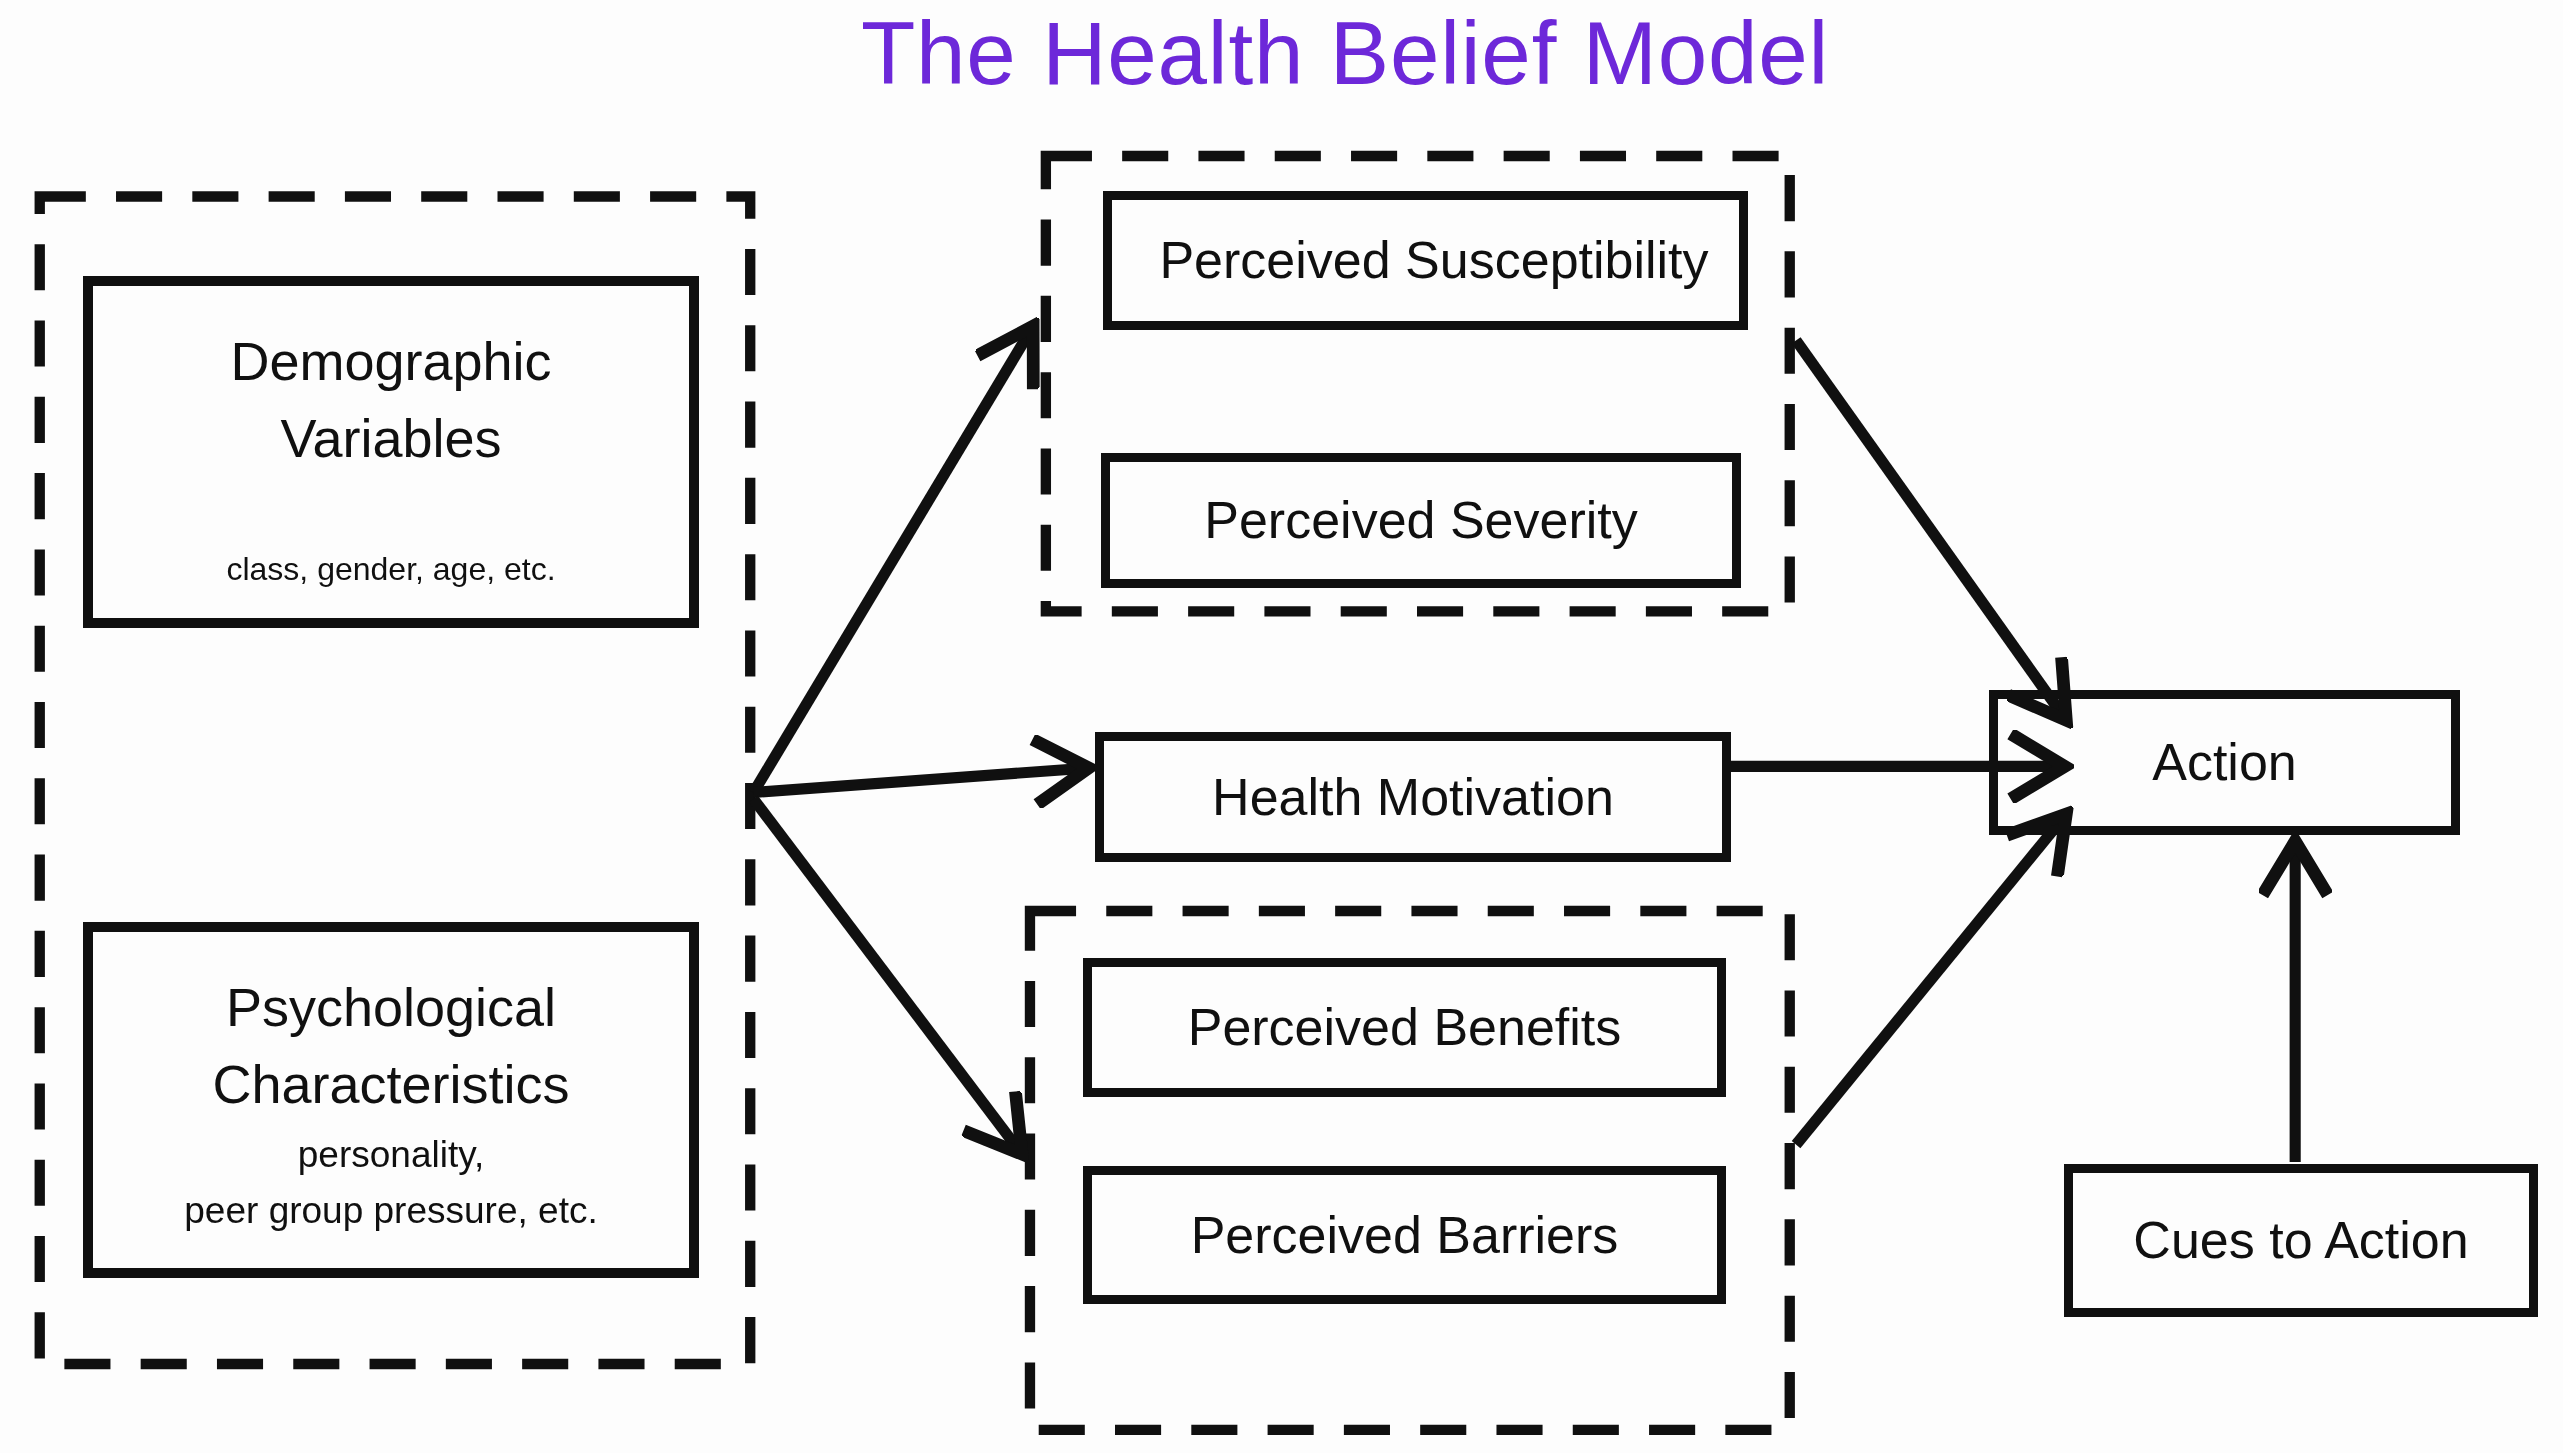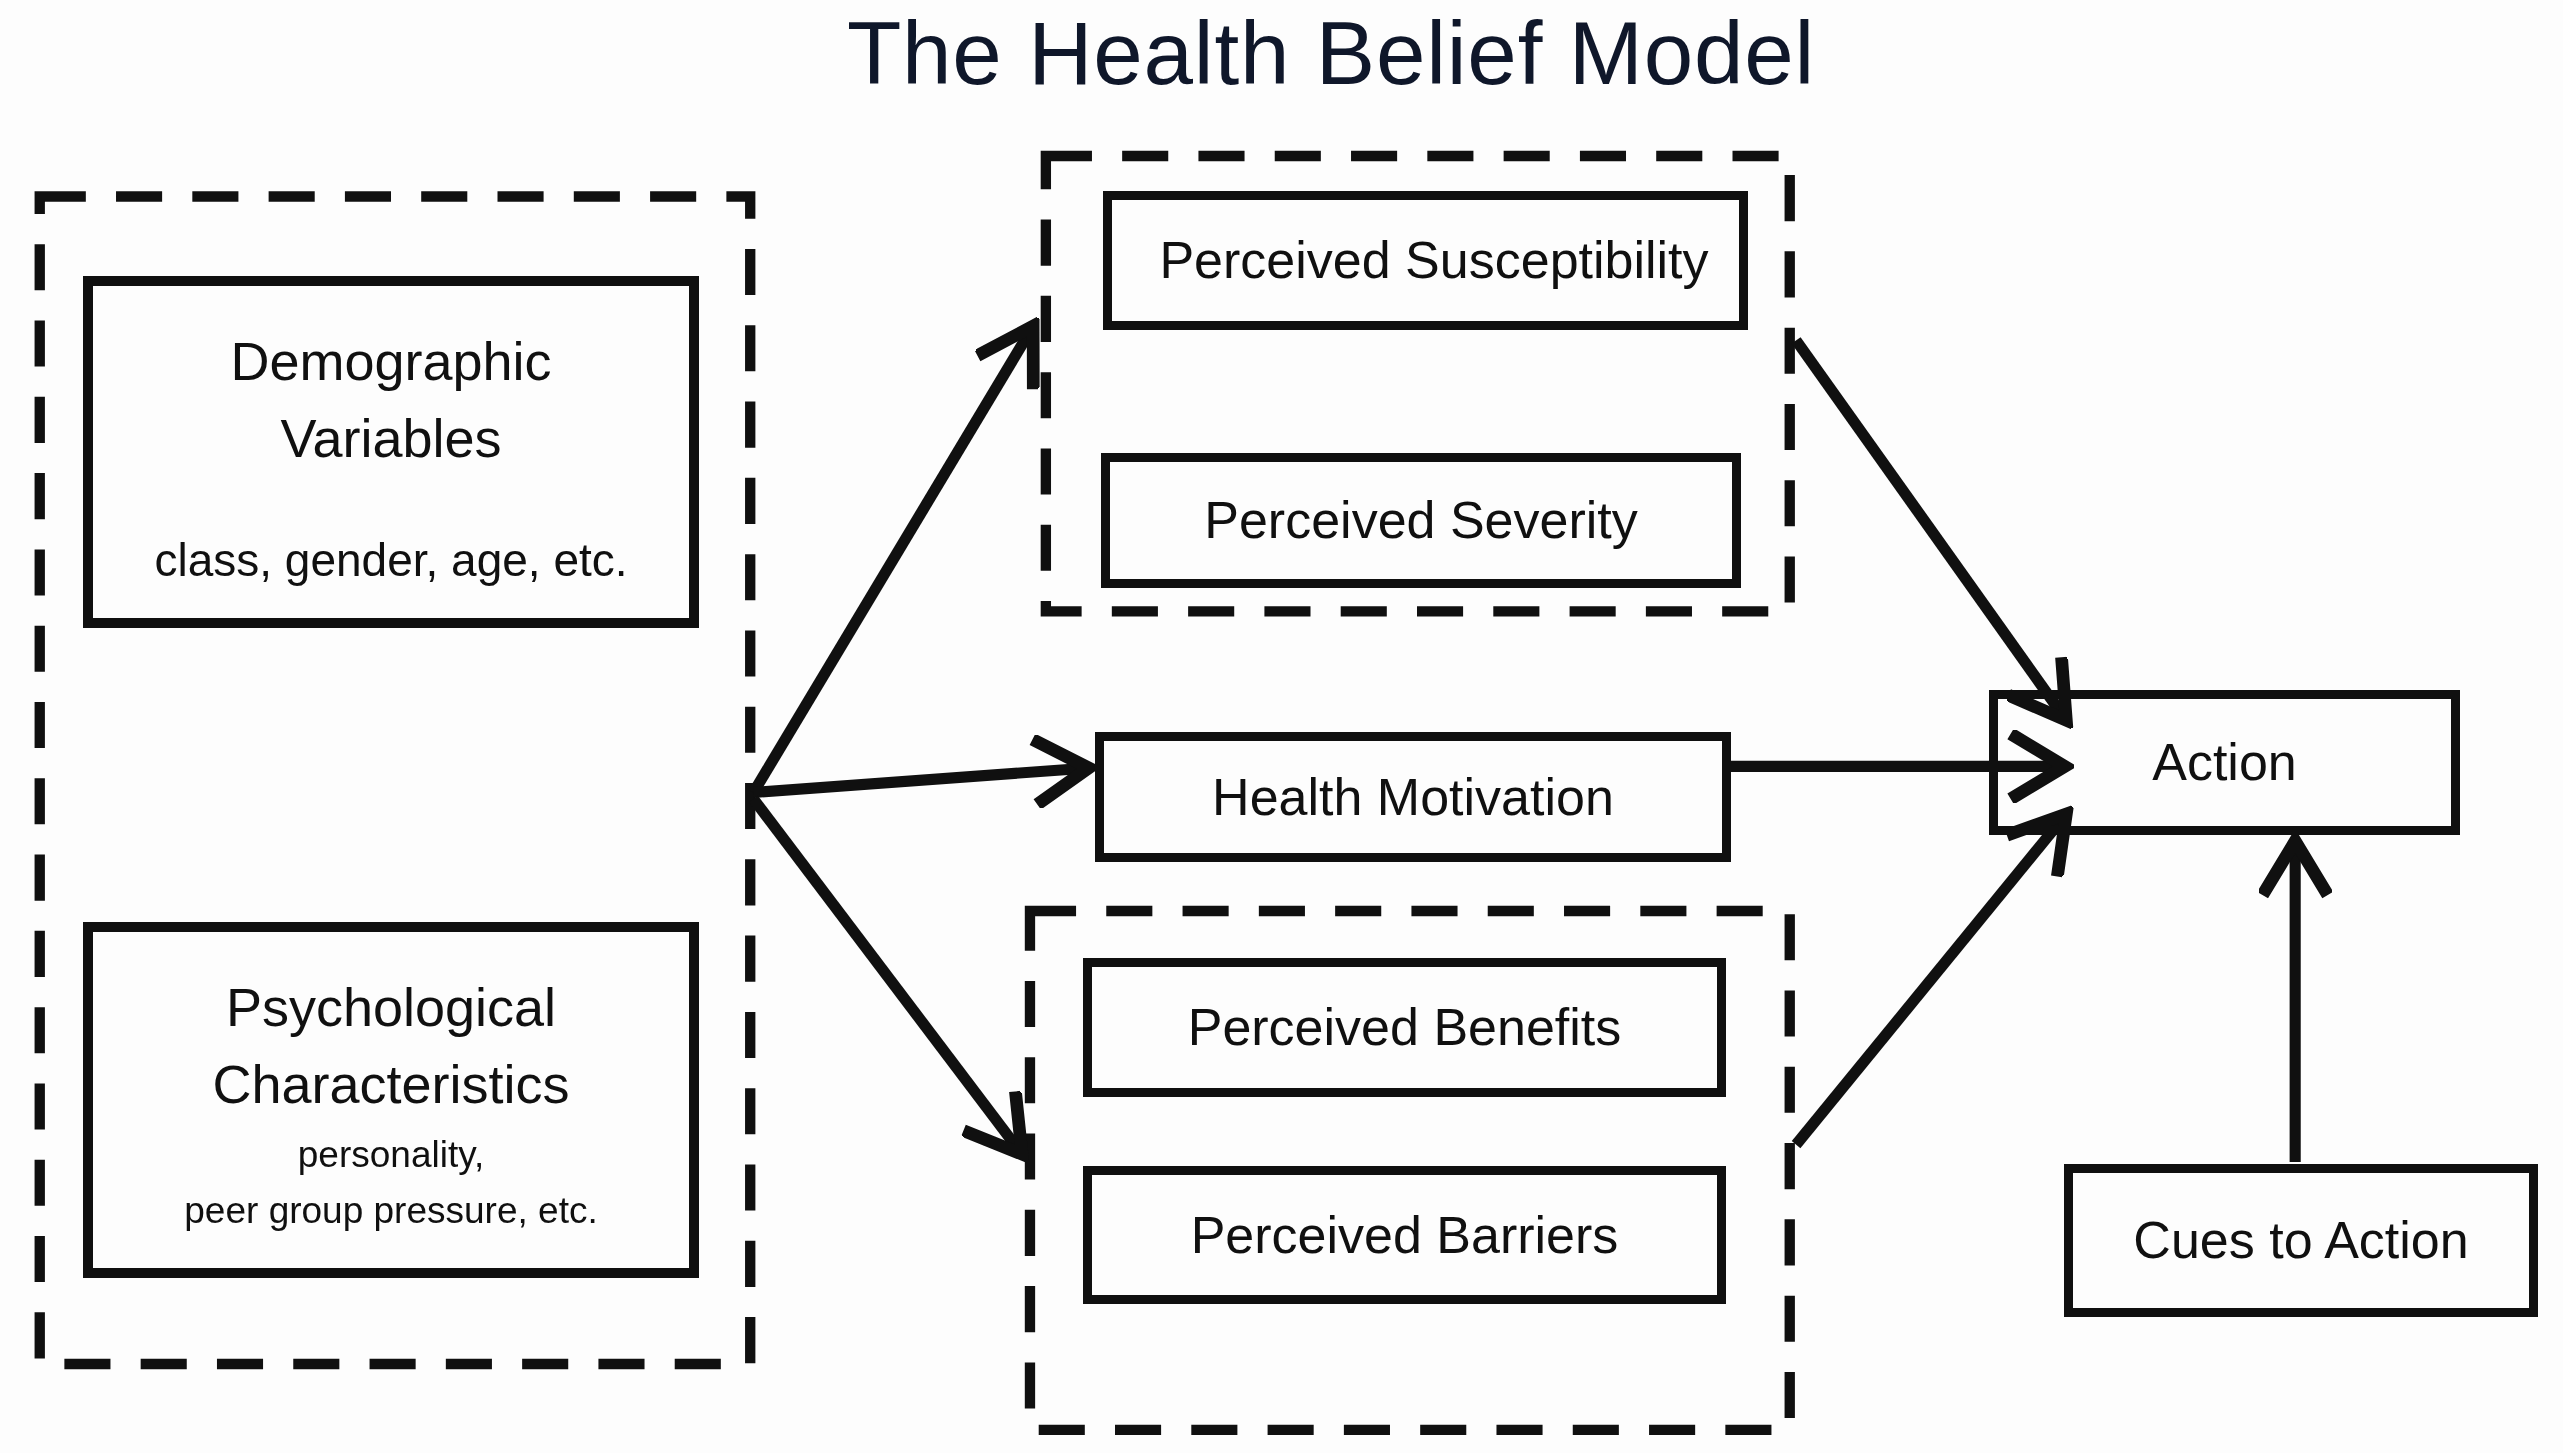--- a/index.html
+++ b/index.html
@@ -10,39 +10,39 @@
     margin:0;padding:0;
     width:2563px;height:1454px;
     background:var(--bg);
     overflow:hidden;
     font-family:"Liberation Sans","DejaVu Sans",sans-serif;
     color:var(--ink);
   }
   #canvas{position:relative;width:2563px;height:1454px;}
   #wires{position:absolute;left:0;top:0;z-index:1;}
   .title{
-    position:absolute;left:119px;top:1.6px;width:2424px;
+    position:absolute;left:133px;top:1.6px;width:2424px;
     text-align:center;font-size:89px;line-height:1.15;
-    color:#0f172a;z-index:2;letter-spacing:0.8px;
+    color:#6d28d9;z-index:2;letter-spacing:0.8px;
   }
   .box{
     position:absolute;box-sizing:border-box;
     border:9.5px solid var(--ink);
     display:flex;align-items:center;justify-content:center;
     text-align:center;font-size:52px;line-height:1.25;
     background:transparent;z-index:2;
   }
   .tallbox{
     flex-direction:column;justify-content:flex-start;
     border-width:10.3px;
     padding:37px 9.5px 30px 9.5px;
   }
   .tallbox .heading{line-height:1.42;font-size:54px;}
   .tallbox .spacer{flex:1;}
-  .demo-sub{font-size:46px;line-height:1.2;}
+  .demo-sub{font-size:32px;line-height:1.2;}
   .psy-sub{font-size:37px;line-height:1.5;}
 </style>
 </head>
 <body>
 
 <div id="canvas">
 
   <svg id="wires" width="2563" height="1454" viewBox="0 0 3225 1829">
     <defs>
       <marker id="barb" markerUnits="userSpaceOnUse" markerWidth="92" markerHeight="92" viewBox="0 0 92 92" refX="80" refY="46" orient="auto">

